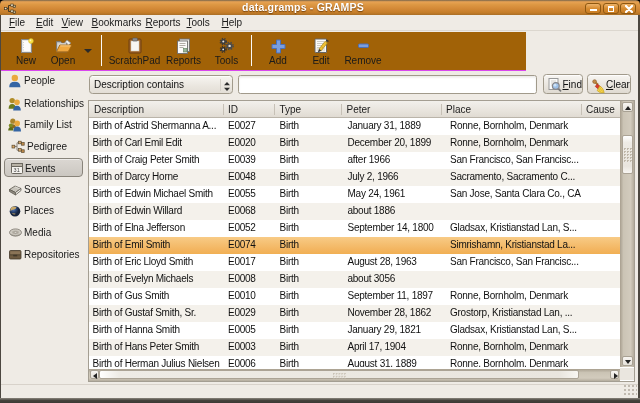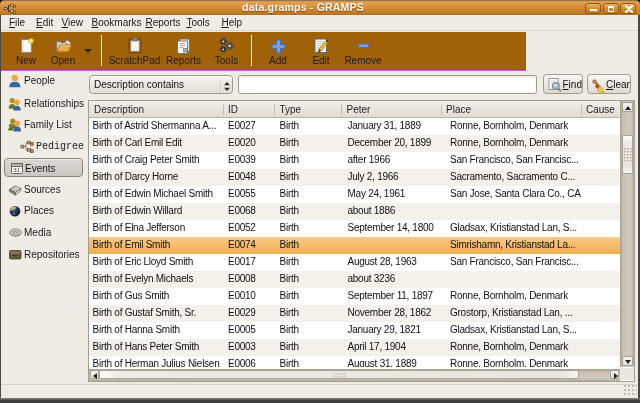--- a/index.html
+++ b/index.html
@@ -187,21 +187,21 @@
 <svg width="14" height="14" viewBox="0 0 14 14">
       <circle cx="4.8" cy="3.2" r="2.6" fill="#a8842c"></circle>
       <path d="M1.6 10.4 q0-4.2 3.2-4.2 t3.2 4.2z" fill="#8a6a20"></path>
       <circle cx="2.8" cy="7.6" r="2" fill="#7d8a22"></circle>
       <path d="M.2 12.6 q0-3.4 2.6-3.4 t2.6 3.4z" fill="#5e6e18"></path>
       <circle cx="9.2" cy="5.4" r="2.8" fill="#eaa93e"></circle>
       <path d="M5.4 13.6 q0-5 3.8-5 t3.8 5z" fill="#3465a4"></path>
     </svg>
 <span class="lbl">Family List</span>
   </div>
-<div class="sbitem" style="top:138.5px;left:13px;font-family:Liberation Mono, monospace;">
+<div class="sbitem" style="top:138.5px;left:4px;">
 <svg width="15" height="13" viewBox="0 0 15 13">
       <path d="M3.5 6.5 h2.5 M6 2.8 v7.4 M6 2.8 h2.8 M6 10.2 h2.8 M9 2.8 h2 M9 10.2 h2" stroke="#8a8278" stroke-width="1" fill="none"></path>
       <rect x="1" y="5.2" width="2.8" height="2.8" fill="#dca96a" stroke="#5a4a30" stroke-width=".7"></rect>
       <rect x="7.6" y="1.2" width="2.6" height="2.6" fill="#dca96a" stroke="#5a4a30" stroke-width=".7"></rect>
       <rect x="10.6" y="2.6" width="2.6" height="2.6" fill="#c08a4a" stroke="#5a4a30" stroke-width=".7"></rect>
       <rect x="7.6" y="8.6" width="2.6" height="2.6" fill="#dca96a" stroke="#5a4a30" stroke-width=".7"></rect>
       <rect x="10.6" y="9.8" width="2.6" height="2.6" fill="#c08a4a" stroke="#5a4a30" stroke-width=".7"></rect>
     </svg>
 <span class="lbl">Pedigree</span>
   </div>
@@ -361,21 +361,21 @@
         <span class="c0">Birth of Eric Lloyd Smith</span>
         <span class="c1">E0017</span>
         <span class="c2">Birth</span>
         <span class="c3">August 28, 1963</span>
         <span class="c4">San Francisco, San Francisc...</span>
       </div>
 <div class="row alt">
         <span class="c0">Birth of Evelyn Michaels</span>
         <span class="c1">E0008</span>
         <span class="c2">Birth</span>
-        <span class="c3">about 3236</span>
+        <span class="c3">about 3056</span>
         <span class="c4"></span>
       </div>
 <div class="row">
         <span class="c0">Birth of Gus Smith</span>
         <span class="c1">E0010</span>
         <span class="c2">Birth</span>
         <span class="c3">September 11, 1897</span>
         <span class="c4">Ronne, Bornholm, Denmark</span>
       </div>
 <div class="row alt">

